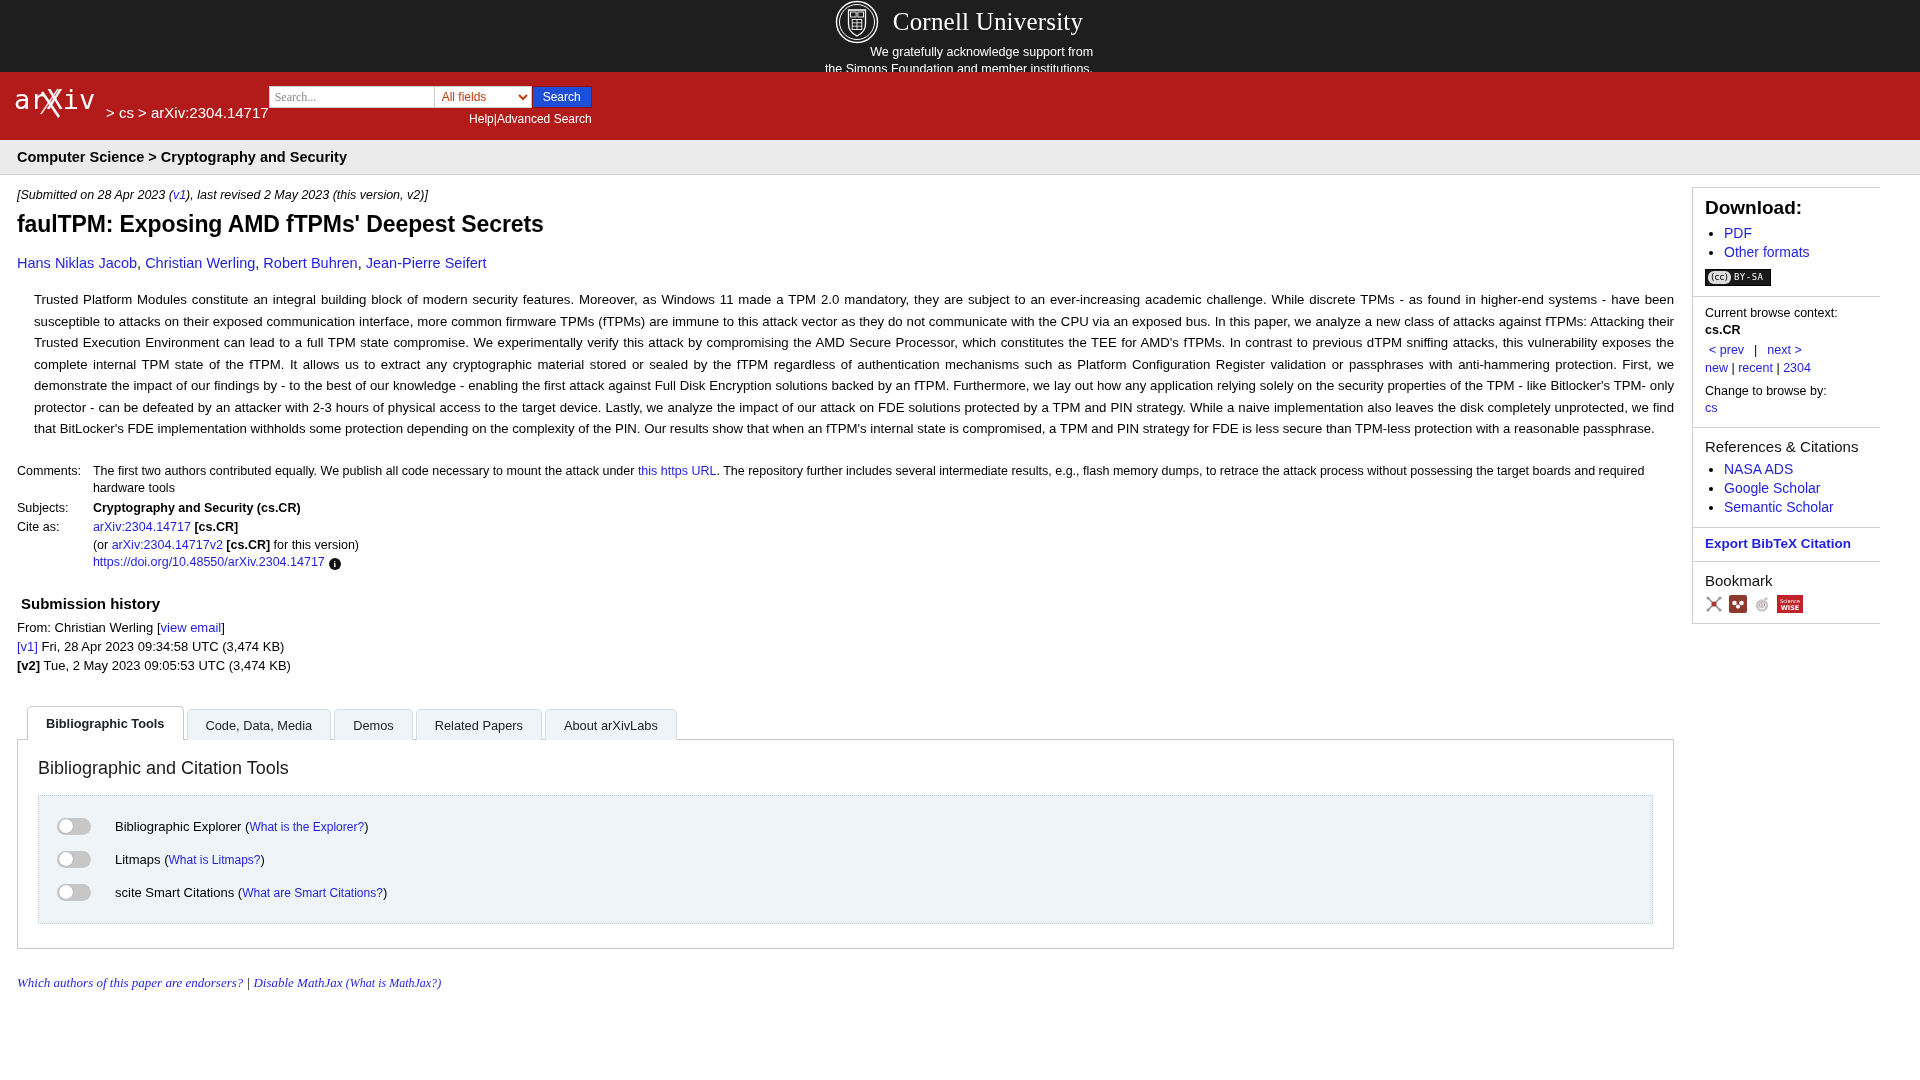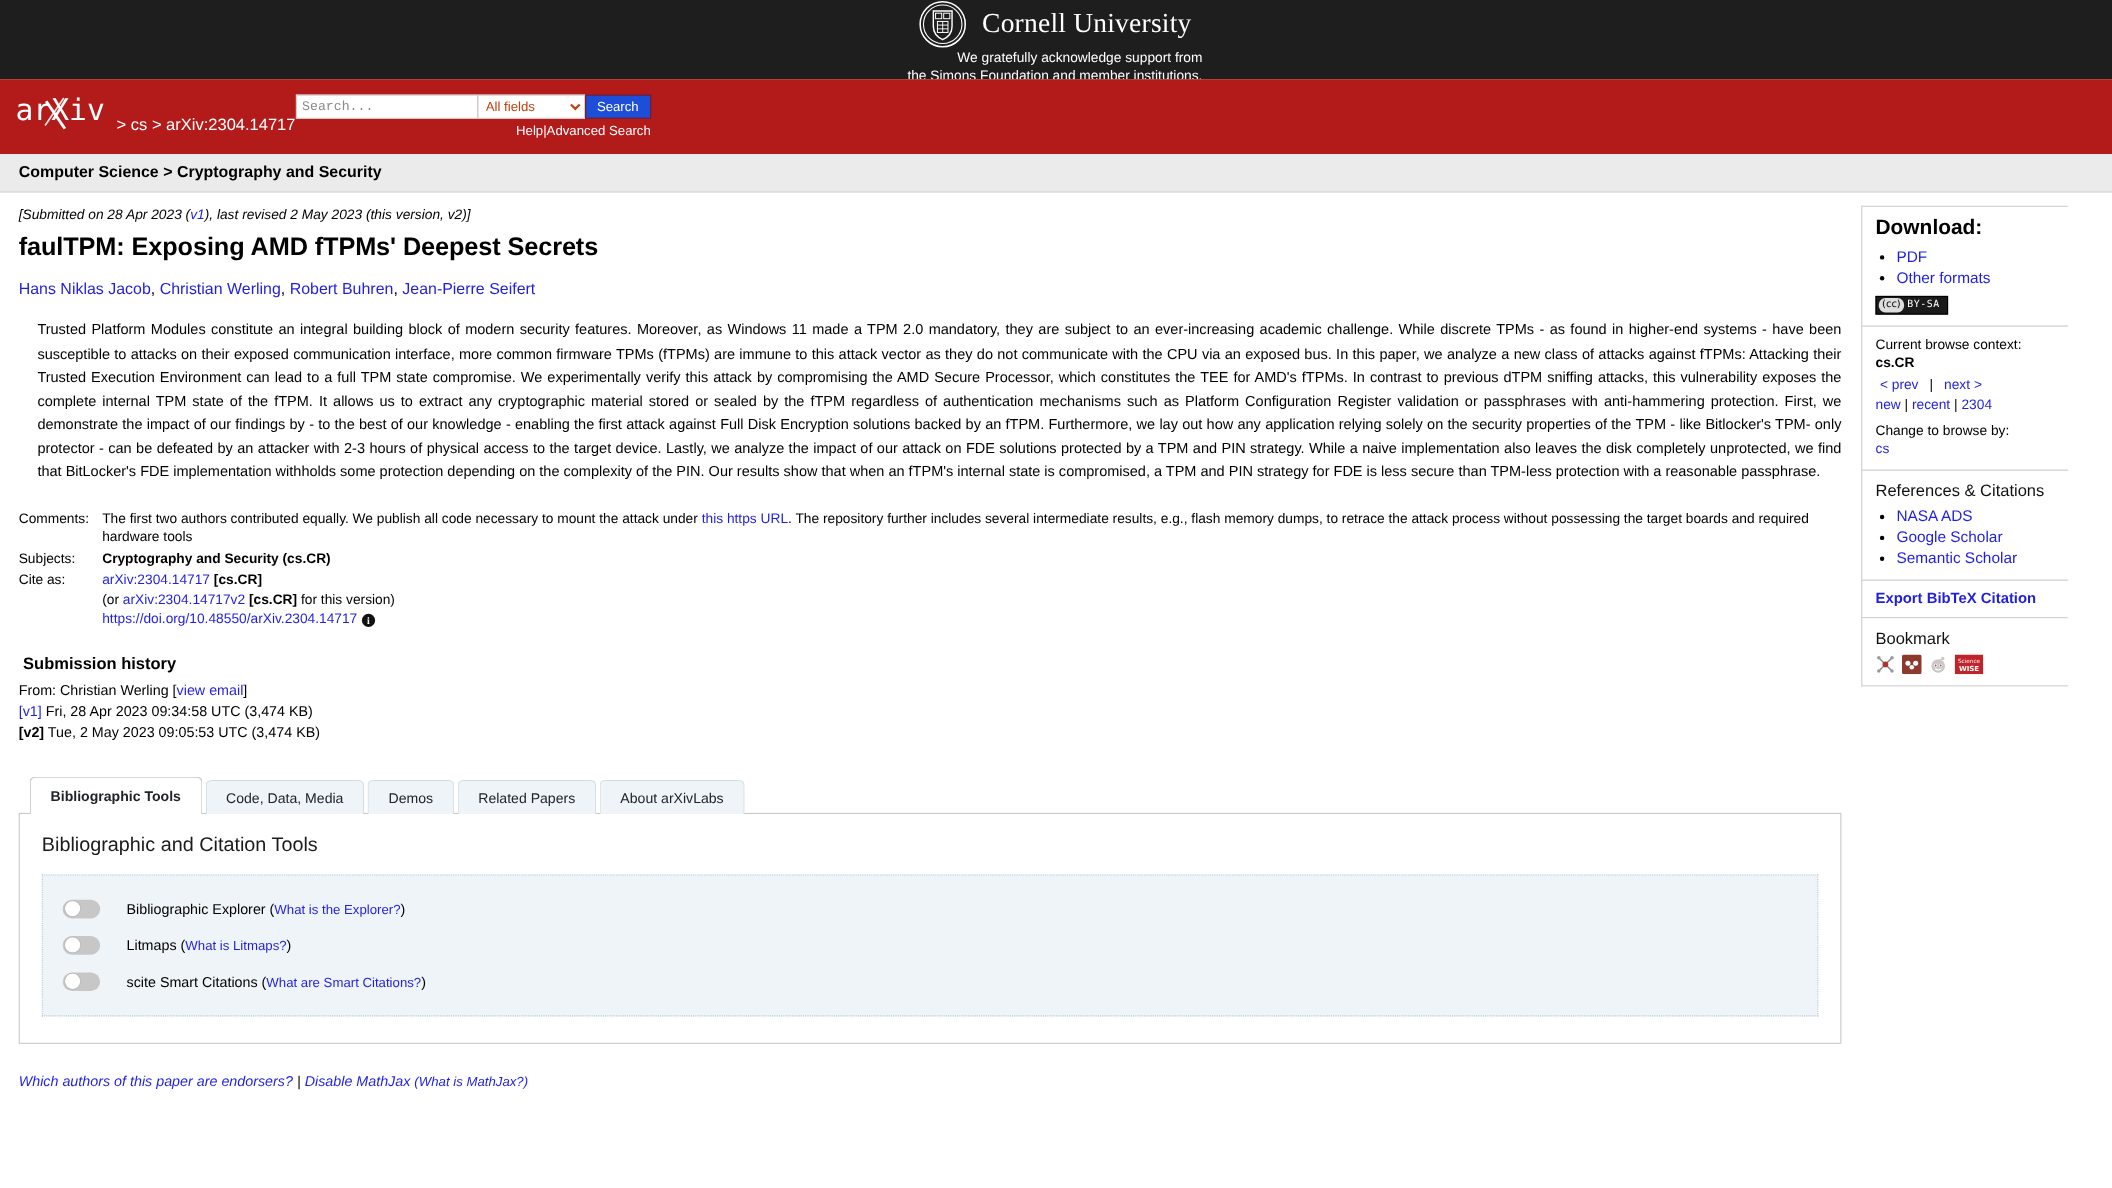--- a/index.html
+++ b/index.html
@@ -64,21 +64,21 @@
   .arx-right {
     padding: 14px 22px 0 0;
     text-align: right;
   }
   .search-row { display: flex; align-items: stretch; justify-content: flex-end; }
   .search-input {
     width: 165px;
     height: 22px;
     border: 1px solid #ccc;
     border-right: none;
-    font-family: Liberation Mono, monospace;
+    font-family: Liberation Serif, serif;
     font-size: 12px;
     padding: 0 5px;
     box-sizing: border-box;
     background: #fff;
     color: #222;
   }
   .search-input::placeholder { color: #8a8a8a; }
   .search-select {
     width: 98px;
     height: 22px;
@@ -257,20 +257,21 @@
     background: #ffffff;
     box-shadow: 0 0 1px rgba(0,0,0,.4);
   }
   .tool-label a { font-size: 12px; }
 
   
   .endorse {
     margin: 26px 0 0 0;
     font-size: 13px;
     font-style: italic;
+    font-family: Liberation Serif, serif;
   }
   .endorse a { font-style: italic; }
   .endorse .paren { color: #1f1fdd; font-size: 12px; }
 
   
   .sbox {
     border: 1px solid #cfcfcf;
     border-right: none;
     background: #ffffff;
     padding: 8px 10px 10px 12px;

